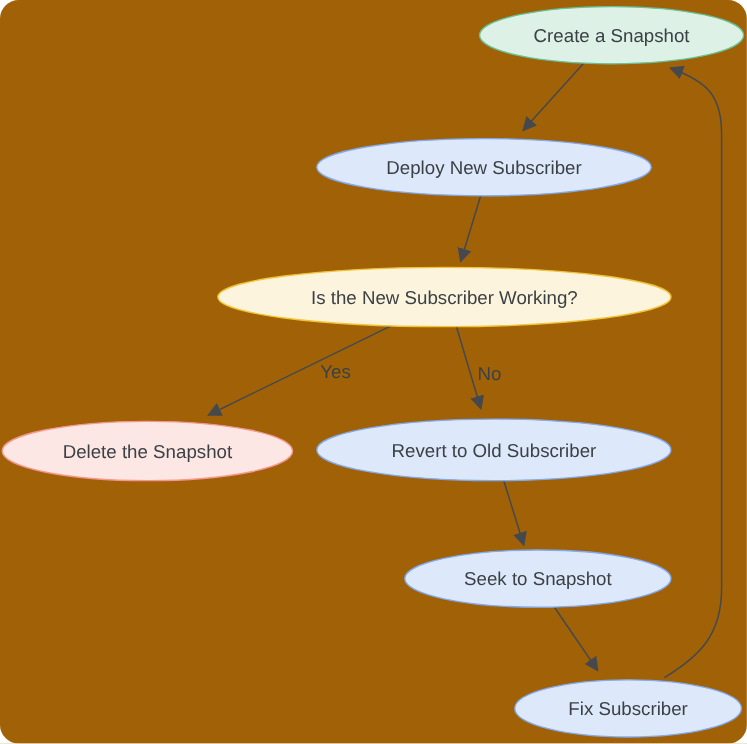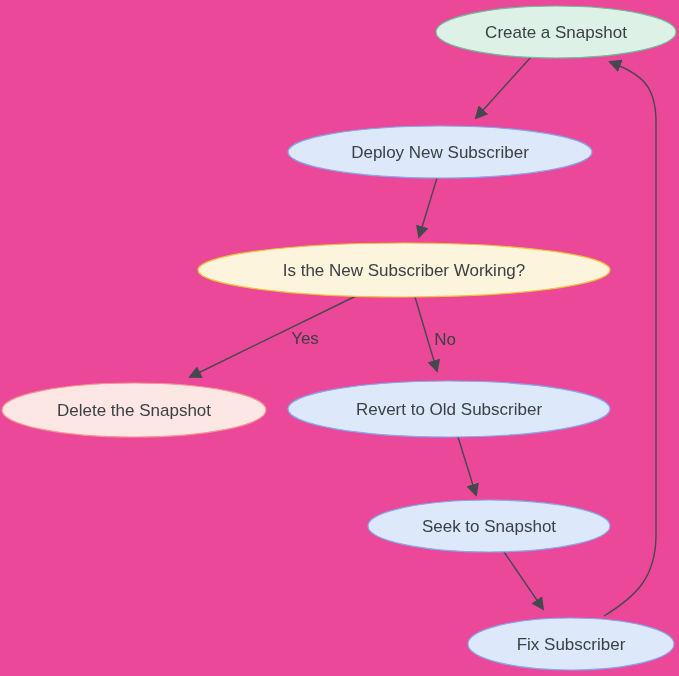--- a/index.html
+++ b/index.html
@@ -4,23 +4,24 @@
 <style>
   html, body {
     margin: 0;
     padding: 0;
     background: #ffffff;
   }
   .canvas {
     position: relative;
     width: 679px;
     height: 676px;
-    background: #ec4899;
+    background: #a16207;
     overflow: hidden;
     font-family: "Liberation Sans", sans-serif;
+    border-radius: 17px;
   }
   svg text {
     font-family: "Liberation Sans", sans-serif;
     font-size: 17px;
   }
   svg .edge {
     fill: none;
     stroke-width: 1.4;
   }
   svg ellipse {

